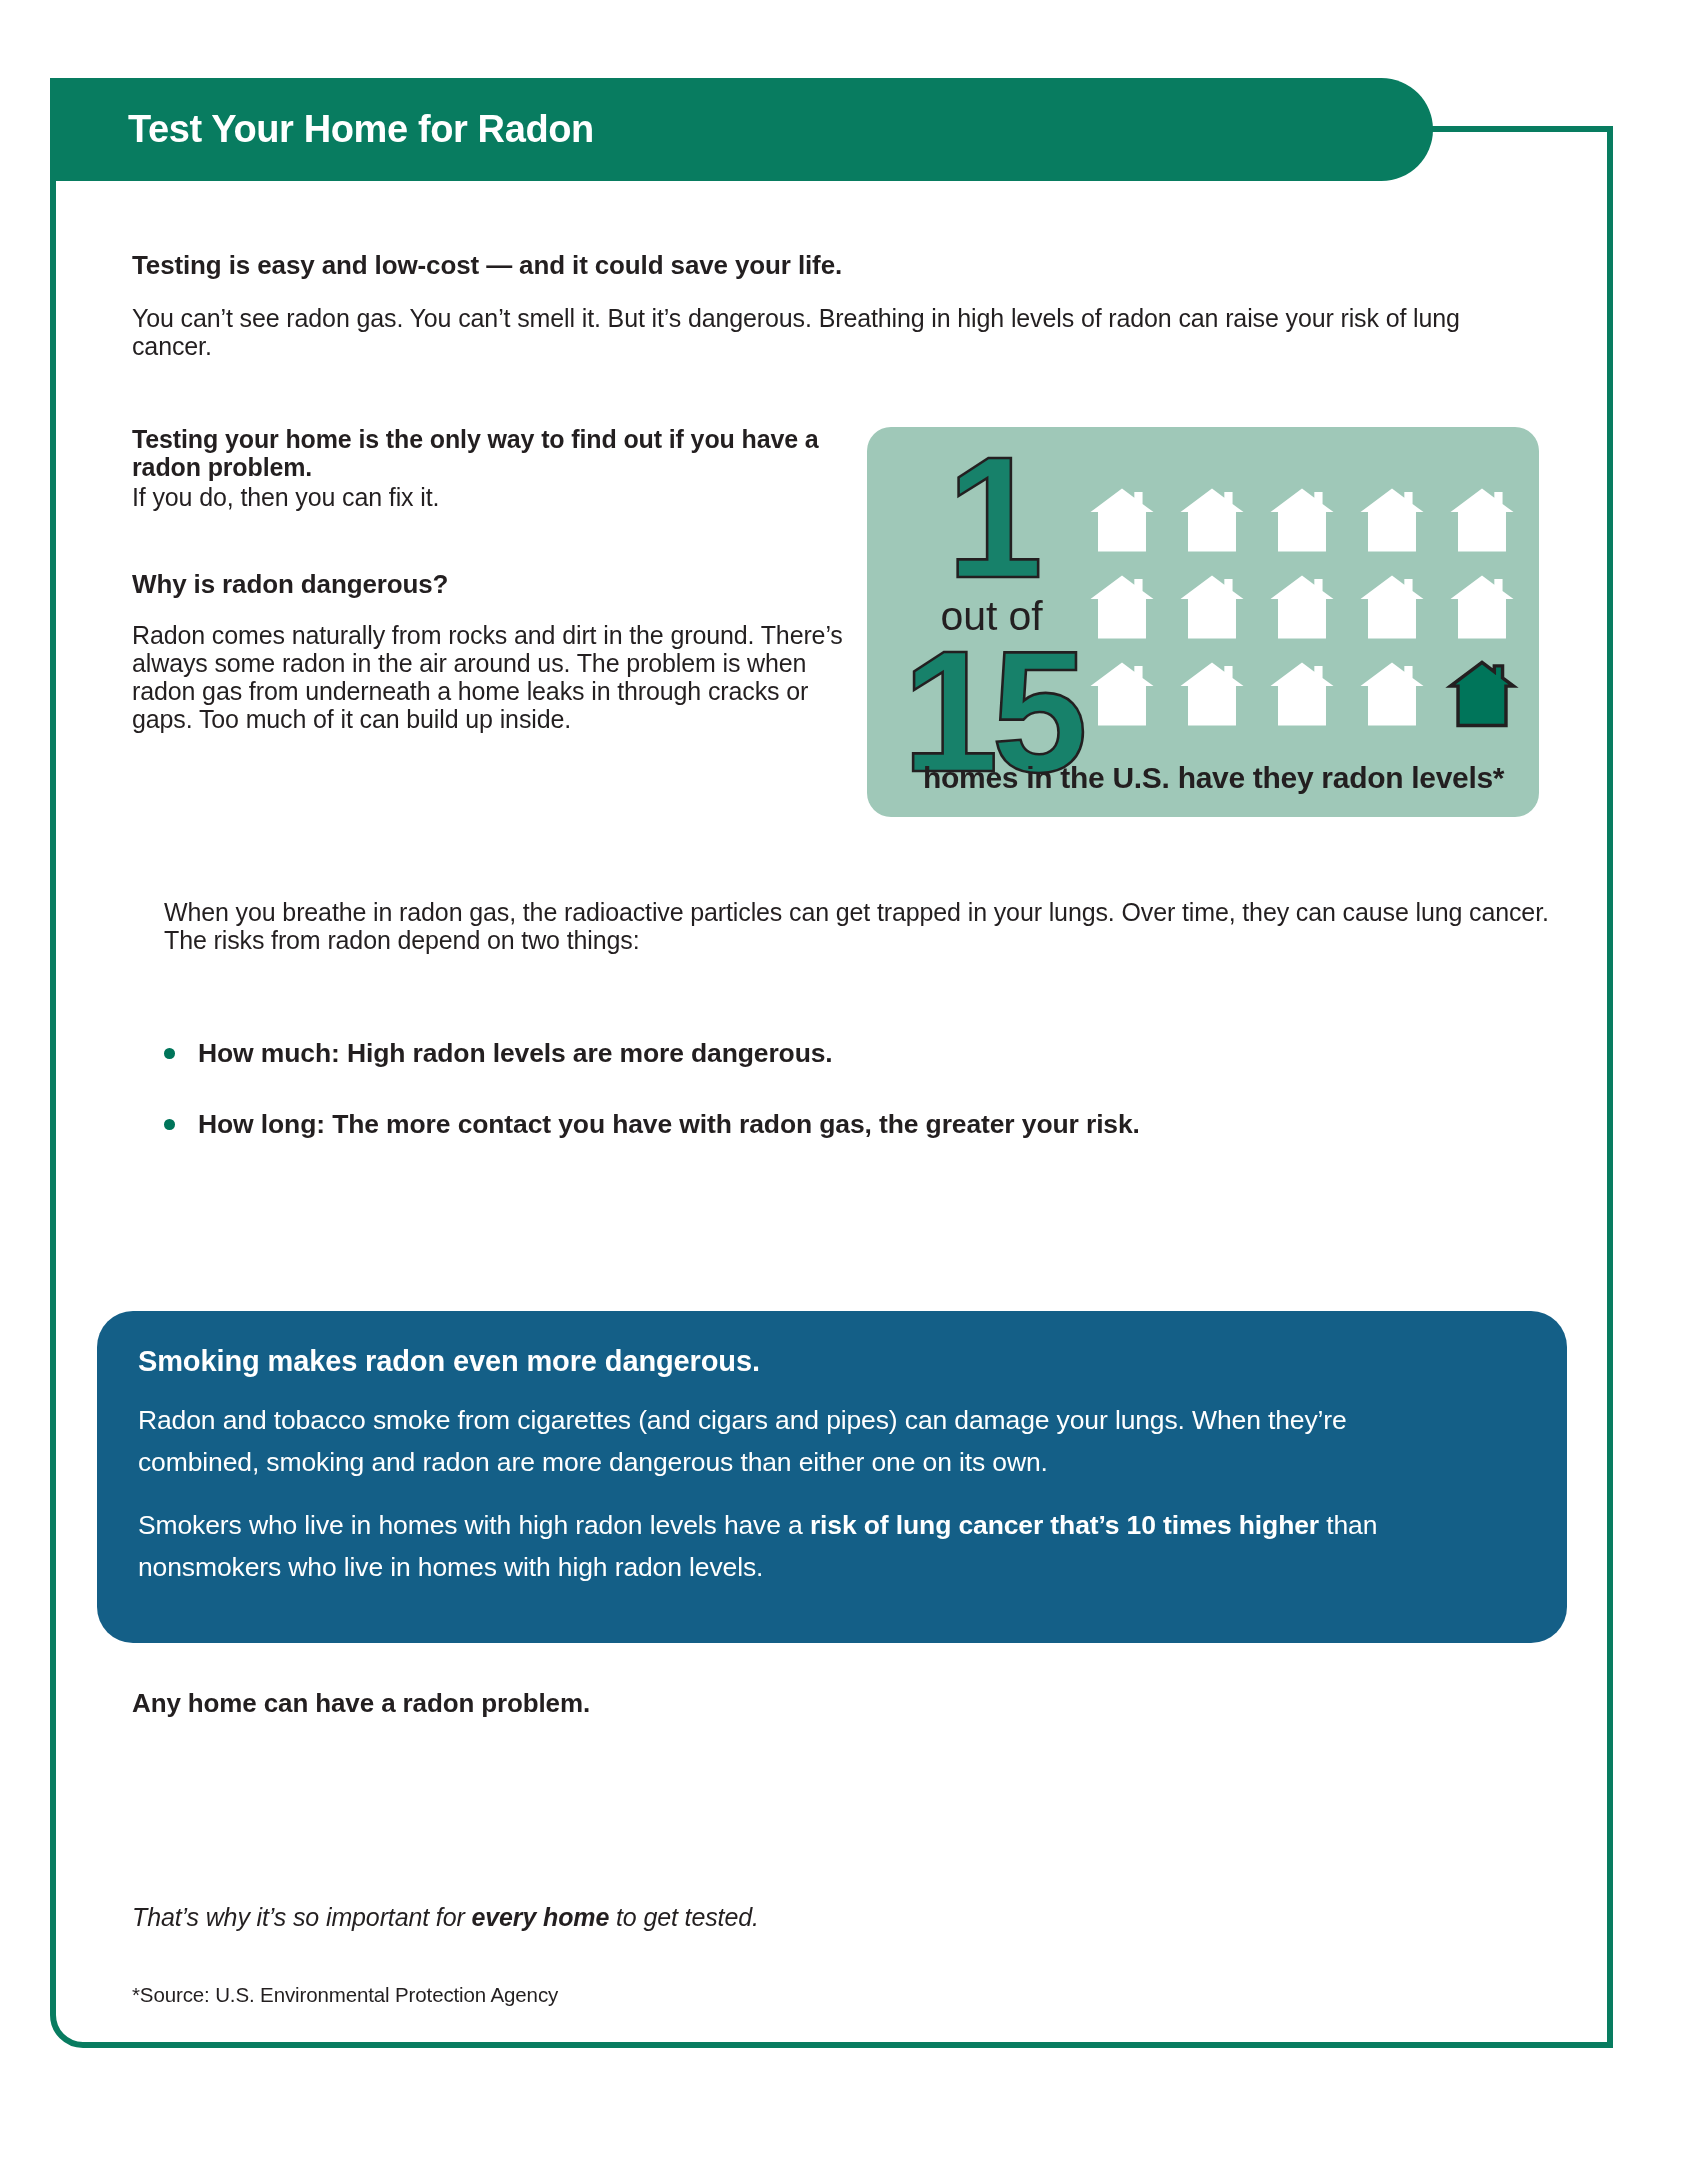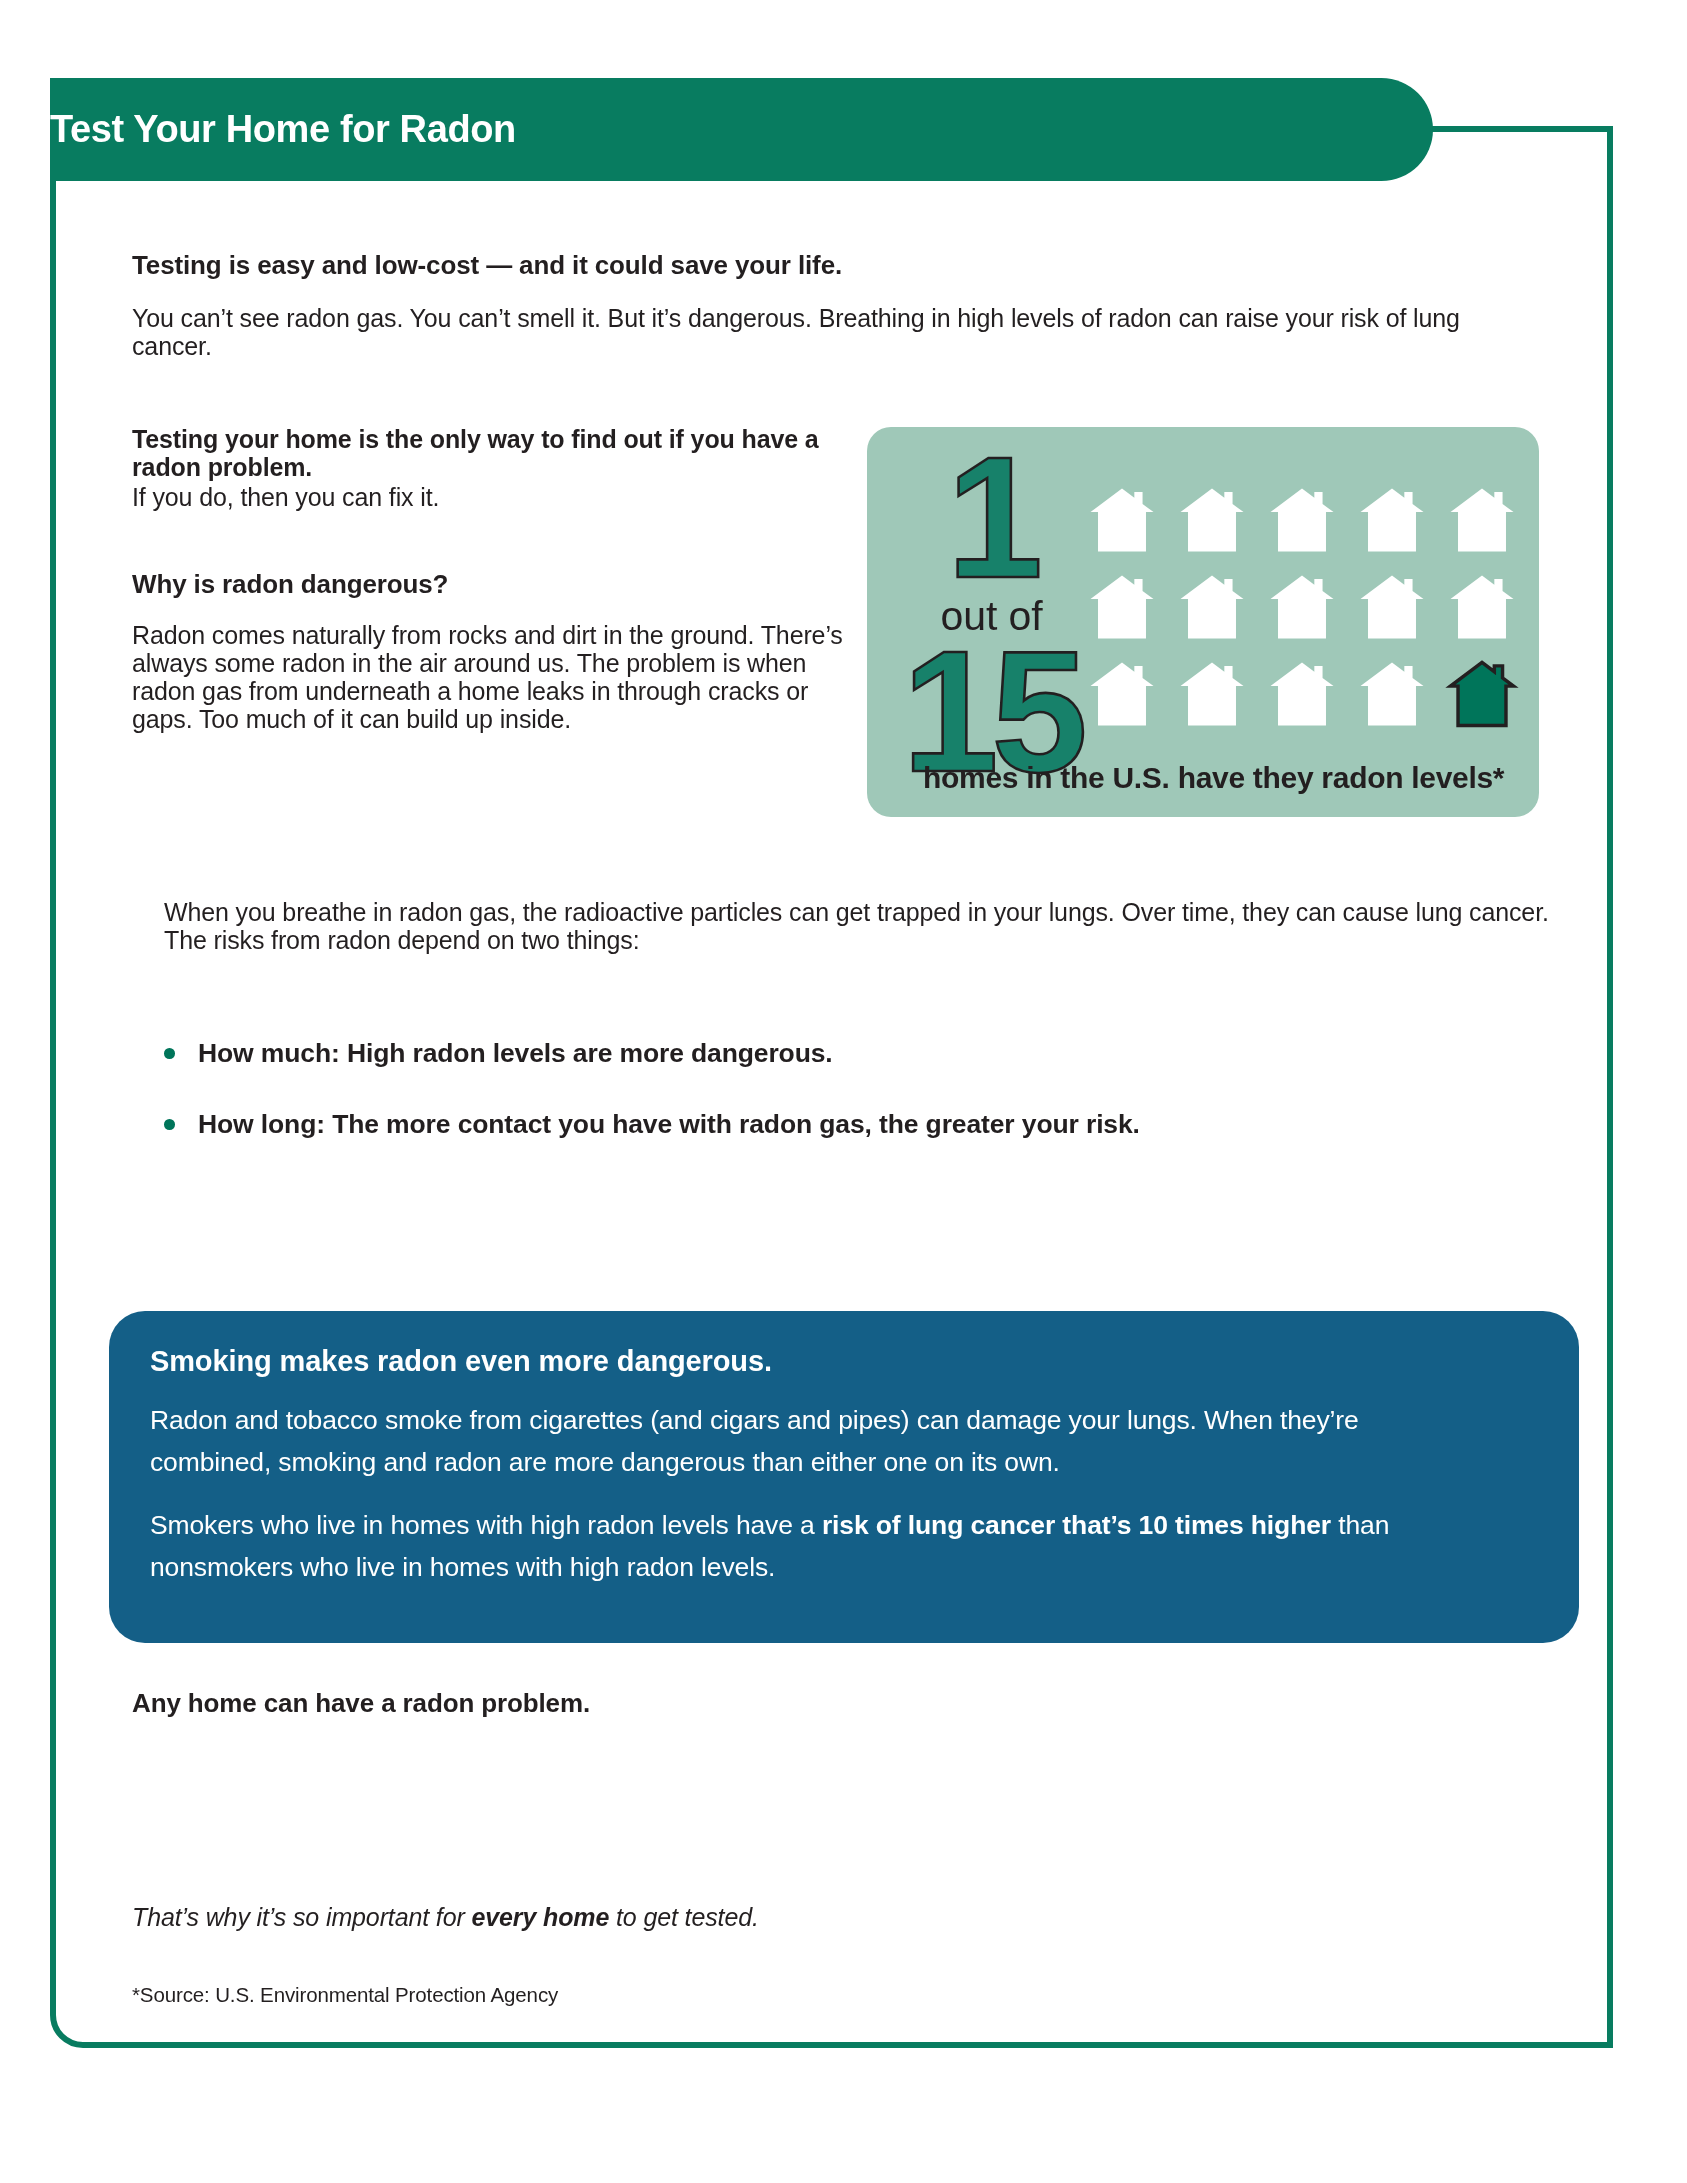--- a/index.html
+++ b/index.html
@@ -26,21 +26,21 @@
     border-radius:0 0 0 33px;
   }
 
   
   .banner{
     position:absolute;left:50px;top:78px;width:1383px;height:103px;
     background:var(--teal);border-radius:0 52px 52px 0;
     display:flex;align-items:center;z-index:3;
   }
   .banner h1{
-    color:#ffffff;font-size:38px;font-weight:bold;
+    color:#ffffff;font-size:38px;font-weight:bold;padding-left:78px;
     letter-spacing:-0.01em;
   }
 
   .h-big{font-size:26px;font-weight:bold;color:var(--ink);}
   .body-text{font-size:25px;line-height:28px;color:var(--ink);}
 
   .abs{position:absolute;}
 
   
   .intro-head{left:132px;top:250px;width:1422px;}
@@ -85,21 +85,21 @@
     font-size:26.5px;line-height:42px;margin-bottom:29px;
   }
   .bullets li::before{
     content:"";position:absolute;left:0;top:16px;width:10.6px;height:10.6px;
     border-radius:50%;background:var(--teal-dark);
   }
   .stats{left:132px;top:1179px;width:1426px;}
 
   
   .blue-box{
-    left:109px;top:1311px;width:1470px;height:332px;
+    left:97px;top:1311px;width:1470px;height:332px;
     background:var(--blue);border-radius:36px;
     padding:34px 99px 0 41px;color:#ffffff;
   }
   .blue-box .bb-head{font-size:29px;font-weight:bold;color:#ffffff;}
   .blue-box p{font-size:26.5px;line-height:42px;color:#ffffff;margin-top:21px;}
 
   .any-home{left:132px;top:1688px;width:1389px;}
   .tested{left:132px;top:1903px;width:1422px;font-style:italic;}
   .source{left:132px;top:1983px;width:992px;font-size:20.5px;color:var(--ink);}
   b{font-weight:bold;}

